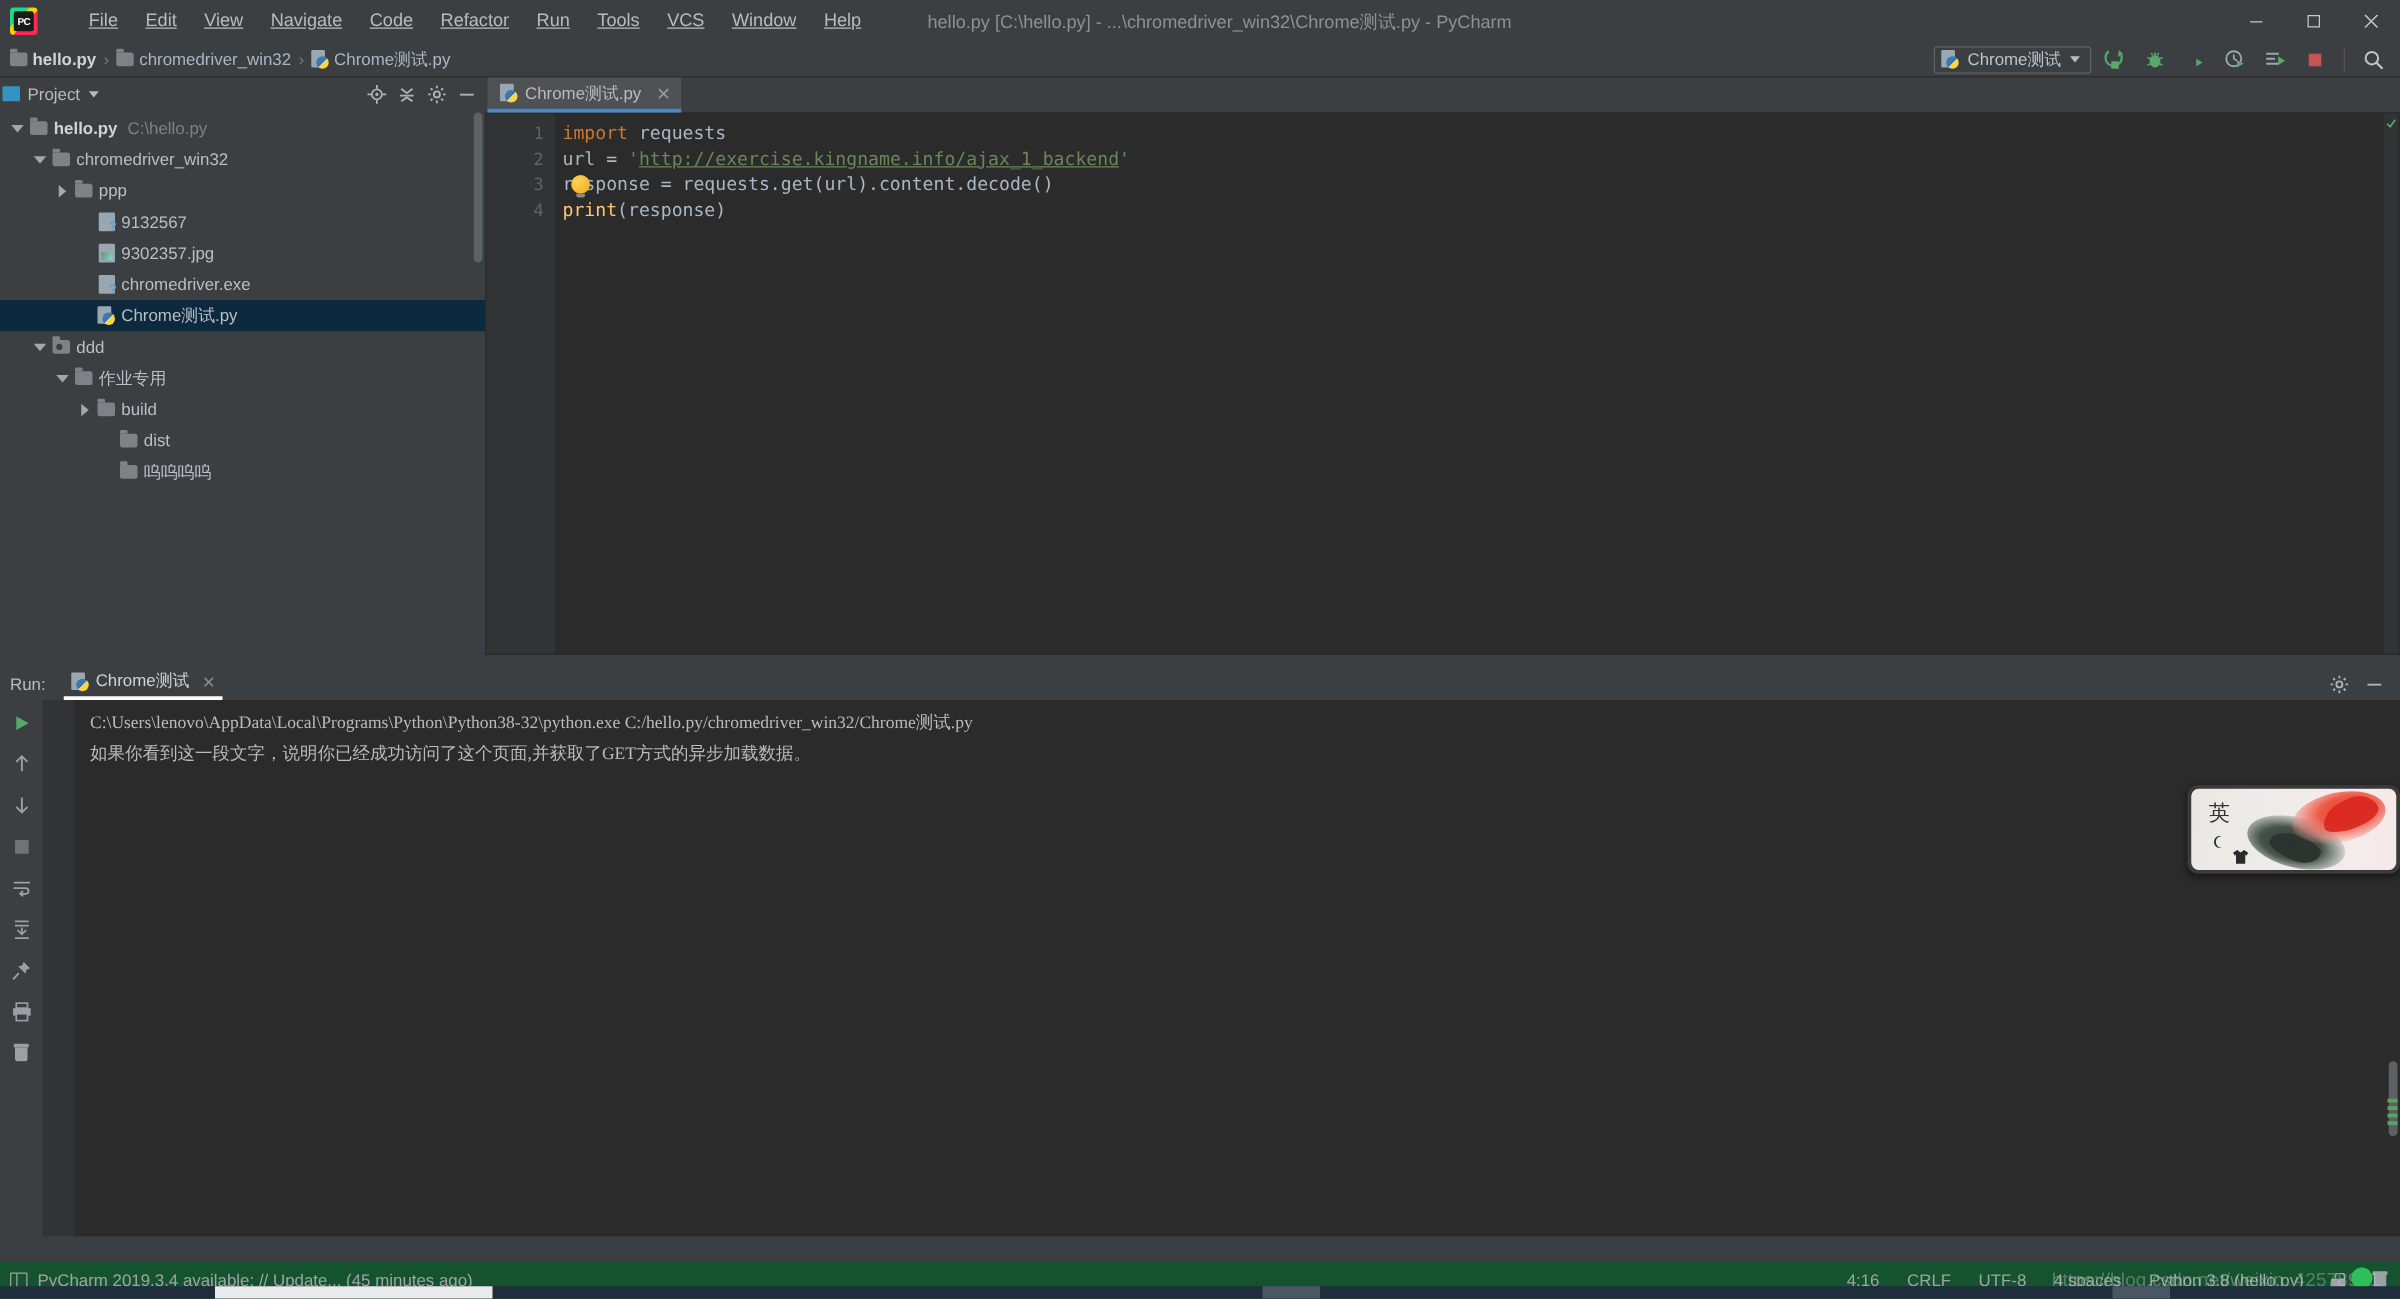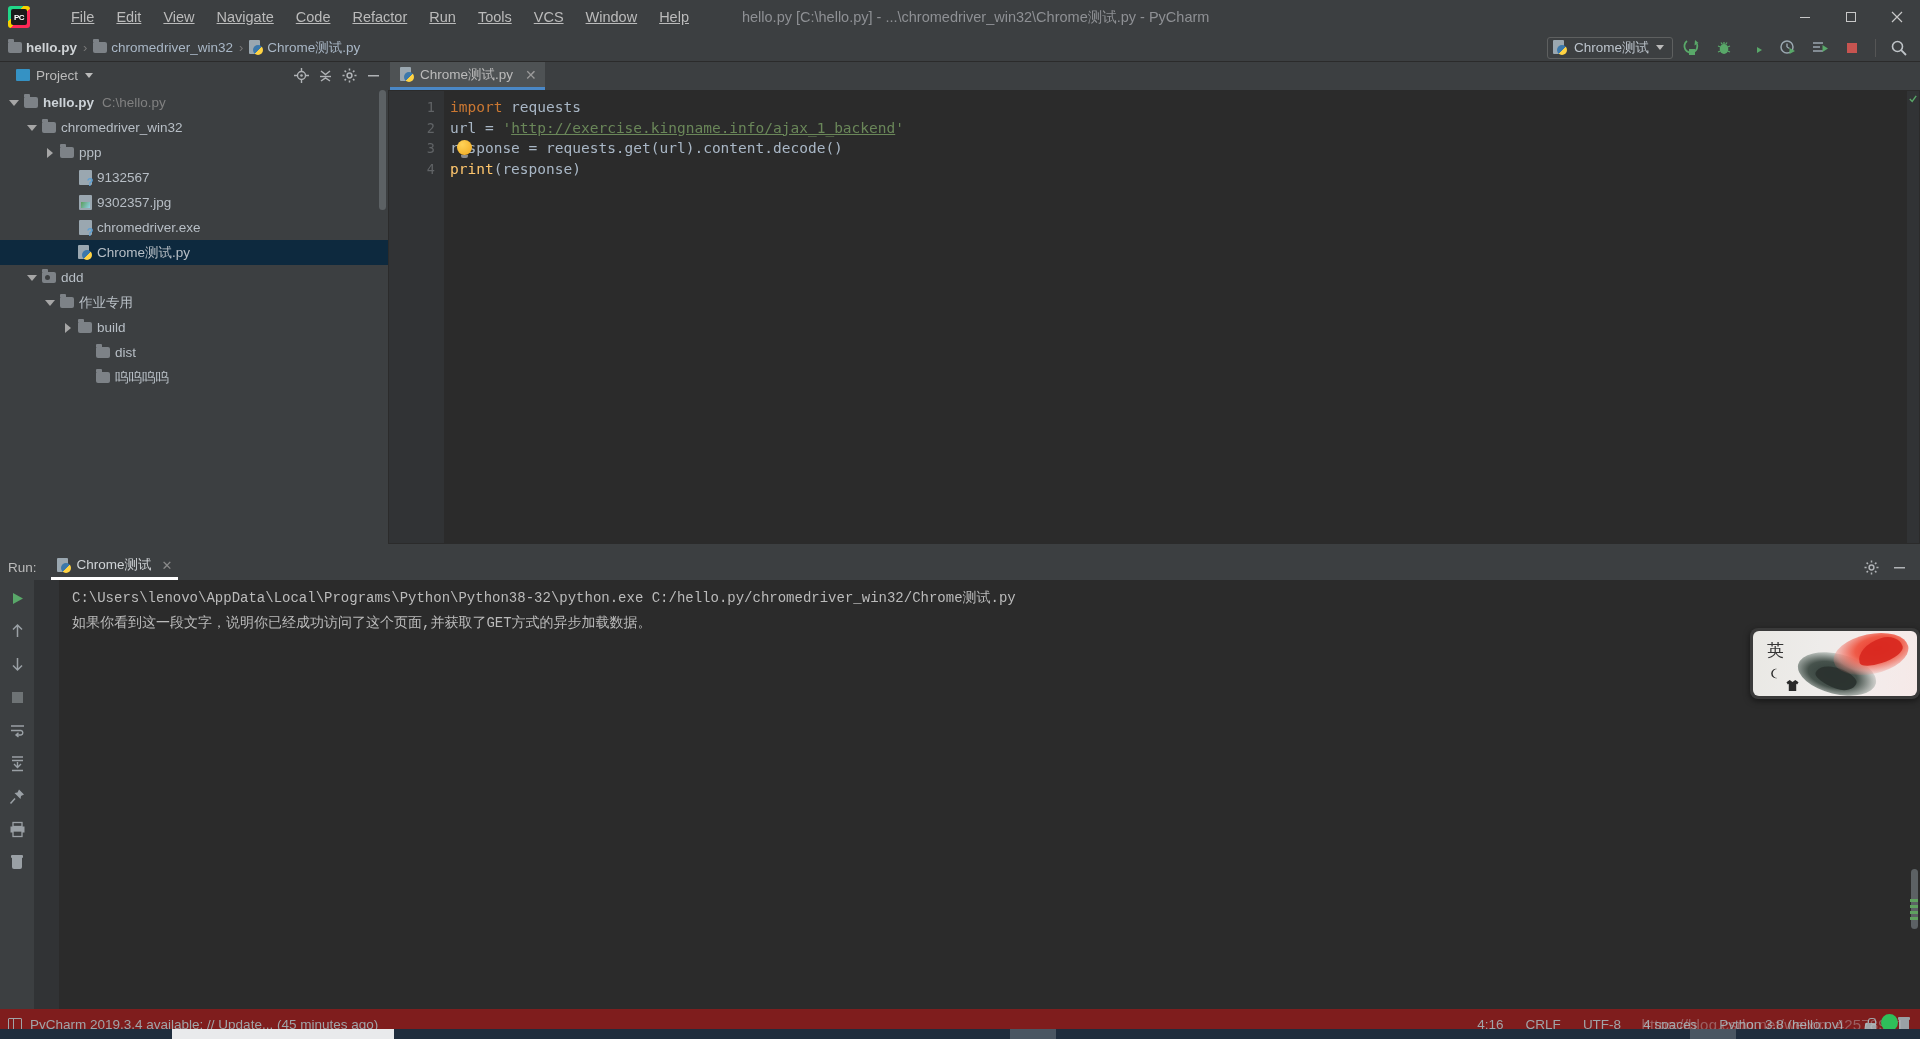--- a/index.html
+++ b/index.html
@@ -57,21 +57,21 @@
   .cfgbox .lbl { color: #bcc4cc; font-size: 13.5px; }
   .caret-d { width:0; height:0; border-left:4px solid transparent; border-right:4px solid transparent; border-top:5px solid #bbb; }
   .tb-icon { width: 26px; height: 24px; display: flex; align-items: center; justify-content: center; }
   .vsep { width:1px; height:18px; background:#555; margin:0 4px; }
 
   
   .body { flex: 1 1 auto; display: flex; min-height: 0; }
 
   
   .project-panel { width: 388px; background: #3c3f41; display: flex; flex-direction: column; min-width:0;}
-  .pp-header { height: 26px; display: flex; align-items: center; padding: 0 4px 0 16px; background:#3c3f41;text-align:center;}
+  .pp-header { height: 26px; display: flex; align-items: center; padding: 0 4px 0 2px; background:#3c3f41;text-align:center;}
   .pp-header .ptitle { color: #bbbbbb; font-size: 13.5px; margin-left: 6px; }
   .pp-icon-sq { width:14px; height:12px; border:2px solid #3592c4; background:#3592c4; border-radius:1px;}
   .pp-actions { margin-left: auto; display: flex; align-items: center; gap: 2px; }
   .pp-act { width:22px; height:22px; display:flex;align-items:center;justify-content:center;color:#b0b3b6;}
   .tree { flex: 1 1 auto; overflow: hidden; position: relative; padding-top: 2px; font-size: 13.5px;}
   .trow { height: 25px; display: flex; align-items: center; color: #b8bfc6; white-space: nowrap; cursor: default; }
   .trow.sel { background: #0d293e; }
   .tw { width: 16px; display: flex; align-items: center; justify-content: center; flex:0 0 16px;}
   .arrow-d { width:0;height:0;border-left:5px solid transparent;border-right:5px solid transparent;border-top:6px solid #a6a6a6;}
   .arrow-r { width:0;height:0;border-top:5px solid transparent;border-bottom:5px solid transparent;border-left:6px solid #a6a6a6;}
@@ -122,27 +122,27 @@
   .run-tab { display:flex; align-items:center; gap:6px; color:#cfd3d6; font-size:13.5px;
      padding: 2px 6px 3px 6px; border-bottom:3px solid #ffffff; }
   .run-tab .x { color:#8a8a8a; font-size:13px; margin-left:4px;}
   .run-hdr-actions { margin-left:auto; display:flex; align-items:center; gap:6px; padding-right:10px;}
   .run-body { flex:1 1 auto; display:flex; min-height:0; }
   .run-toolstrip { width: 34px; flex:0 0 34px; background:#3c3f41; padding-top:6px;
     display:flex; flex-direction:column; align-items:center; gap:9px; }
   .rt { width:24px;height:24px;display:flex;align-items:center;justify-content:center;color:#a4a8ab;}
   .run-gutter { width: 26px; flex:0 0 26px; background:#313335; border-right:1px solid #2b2b2b;}
   .console { flex:1 1 auto; background:#2b2b2b; padding:6px 0 0 12px; position:relative; overflow:hidden;
-    font-family:Liberation Mono, monospace; font-size:14px; color:#bbbbbb; min-width:0;}
+    font-family:Liberation Serif, serif; font-size:14px; color:#bbbbbb; min-width:0;}
   .console .ln { height:25px; line-height:25px; white-space:pre; }
   .console-scroll { position:absolute; right:2px; bottom:80px; width:7px; height:60px; background:#5c6164; border-radius:4px;}
 
   
-  .statusbar { height:30px; flex:0 0 30px; background:#7f1d1d; display:flex; align-items:center;
-    padding: 0 6px 0 8px; color:#a0a4a8; font-size:13.5px; }
+  .statusbar { height:30px; flex:0 0 30px; background:#14532d; display:flex; align-items:center;
+    padding: 0 6px 0 8px; color:#a0a4a8; font-size:13.5px;margin-top:20px; }
   .sb-left { display:flex; align-items:center; gap:8px;}
   .sb-right { margin-left:auto; display:flex; align-items:center; gap:22px; padding-right:4px;}
   .sb-ico { width:14px;height:13px;border:1px solid #a0a4a8; border-radius:1px; position:relative;}
   .sb-ico:after{content:"";position:absolute;left:4px;top:0;bottom:0;width:1px;background:#a0a4a8;}
   .lock-ico { width:11px;height:12px;position:relative;}
   .lock-ico:after{content:"";position:absolute;left:0;bottom:0;width:11px;height:7px;background:#a0a4a8;border-radius:1px;}
   .lock-ico:before{content:"";position:absolute;left:2.5px;top:0;width:6px;height:6px;border:1.5px solid #a0a4a8;border-bottom:none;border-radius:3px 3px 0 0;}
   .trash-sb { width:12px;height:14px;position:relative;}
   .trash-sb:after{content:"";position:absolute;left:1px;top:3px;width:10px;height:11px;background:#9aa0a5;border-radius:0 0 2px 2px;}
   .trash-sb:before{content:"";position:absolute;left:0;top:0px;width:12px;height:3px;background:#9aa0a5;border-radius:1px;}

